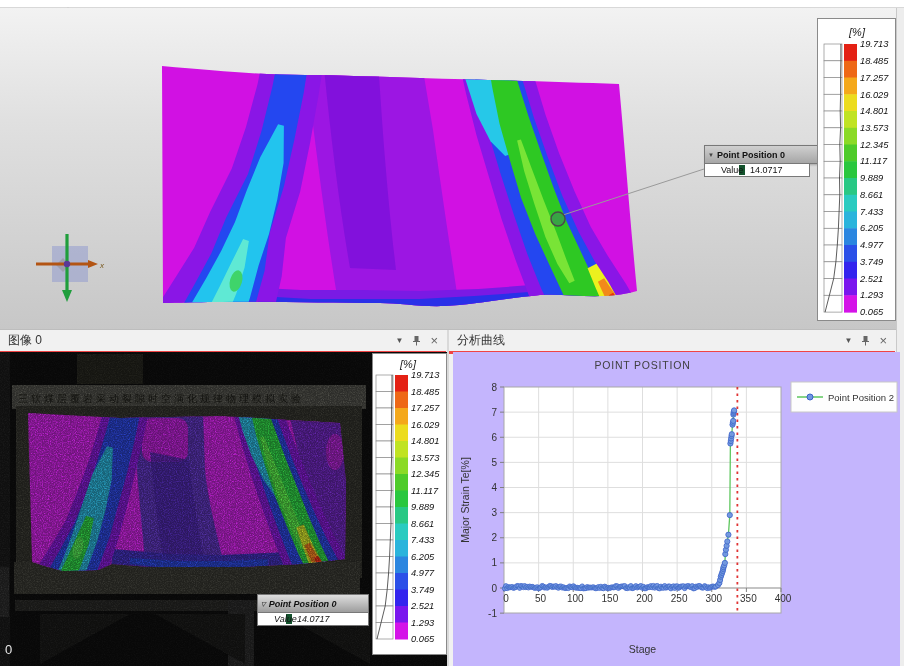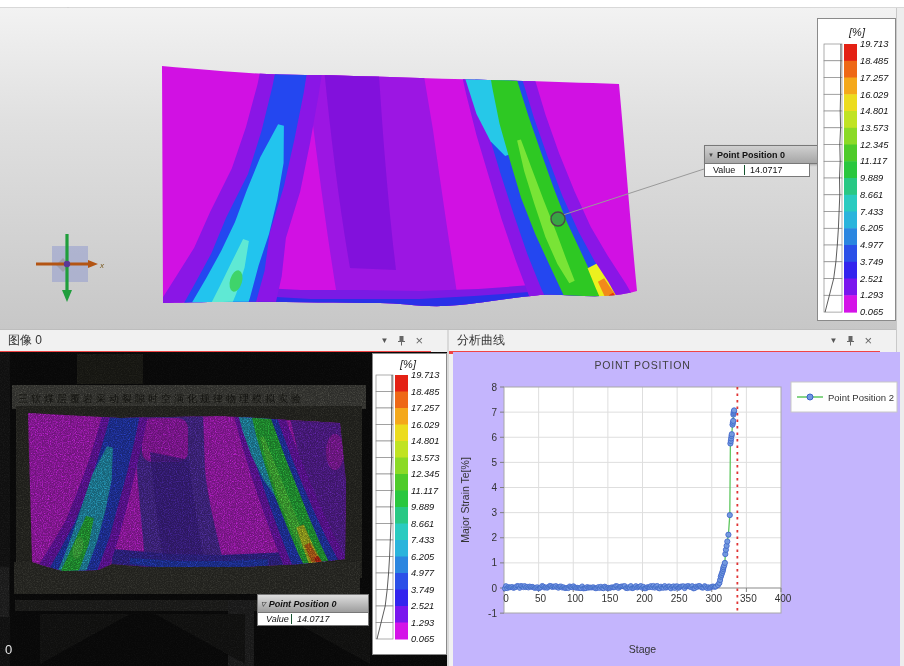--- a/index.html
+++ b/index.html
@@ -3,40 +3,40 @@
 <meta charset="utf-8">
 <style>
   html,body{margin:0;padding:0}
   body{width:904px;height:666px;position:relative;overflow:hidden;
        font-family:"Liberation Sans",sans-serif;background:#e9e9e9}
   .abs{position:absolute}
   #topstrip{left:0;top:0;width:904px;height:7px;background:#fff;border-bottom:1px solid #d8d8d8}
   #view3d{left:0;top:8px;width:904px;height:322px;
      background:linear-gradient(180deg,#f2f2f2 0%,#e0e0e0 35%,#c7c7c7 100%)}
   #rightstrip{left:896px;top:8px;width:8px;height:658px;background:#ededed;border-left:1px solid #c9c9c9}
-  .panel-header{position:absolute;left:0;top:0;right:16px;height:21px;background:#f1f1f1;
+  .panel-header{position:absolute;left:0;top:0;right:1px;height:21px;background:#f1f1f1;
      border-bottom:3px solid #ef4444;display:flex;align-items:center;font-size:12px;color:#333}
   .panel-title{padding-left:8px}
   .hdr-icons{margin-left:auto;display:flex;align-items:center;gap:9px;padding-right:8px;color:#555}
   .icon-drop{font-size:8px;line-height:1}
   .icon-close{font-size:13px;line-height:1;color:#666}
   #img-panel{left:0;top:330px;width:447px;height:336px;background:#f1f1f1}
   #img-content{position:absolute;left:0;top:22px;width:447px;height:314px;background:#0e0e0e;overflow:hidden}
   #chart-panel{left:449px;top:330px;width:447px;height:336px;background:#f1f1f1}
   #chart-content{position:absolute;left:4px;top:22px;width:447px;height:314px;background:#c4b5fd}
   #vdivider{left:447px;top:330px;width:2px;height:336px;background:#d9d9d9}
   #hsplit{left:0;top:329px;width:904px;height:1px;background:#bdbdbd}
   .tooltip{position:absolute;font-size:9px;color:#111}
   .tt-header{display:flex;align-items:center;height:19px;
       background:linear-gradient(180deg,#d0d0d0,#a6a6a6);
       border:1px solid #787878;font-weight:bold;padding:0 3px;box-sizing:border-box;
       box-shadow:1px 1px 2px rgba(0,0,0,0.25)}
   .tt-arrow{font-size:6px;margin-right:3px;color:#444}
   .tt-row{display:flex;height:13px;background:#fff;border:1px solid #787878;border-top:none;align-items:center;box-sizing:border-box}
-  .tt-cell1{width:40px;border-right:1px solid #14532d;padding-left:8px;box-sizing:border-box}
+  .tt-cell1{width:40px;border-right:6px solid #14532d;padding-left:16px;box-sizing:border-box}
   .tt-cell2{padding-left:5px}
   #tt3d{left:704px;top:137px;width:122px}
   #tt3d .tt-row{width:106px}
   #ttimg{left:257px;top:242px;width:112px;font-style:italic}
   #ttimg .tt-header{background:linear-gradient(180deg,#dedede,#9d9d9d)}
   #ttimg .tt-cell1{width:34px}
   #stage0{position:absolute;left:5px;top:290px;color:#e6e6e6;font-size:13px}
   #legend3d{position:absolute;left:817px;top:10px}
   #legendimg{position:absolute;left:372px;top:1px}
   svg text{font-family:"Liberation Sans",sans-serif}

